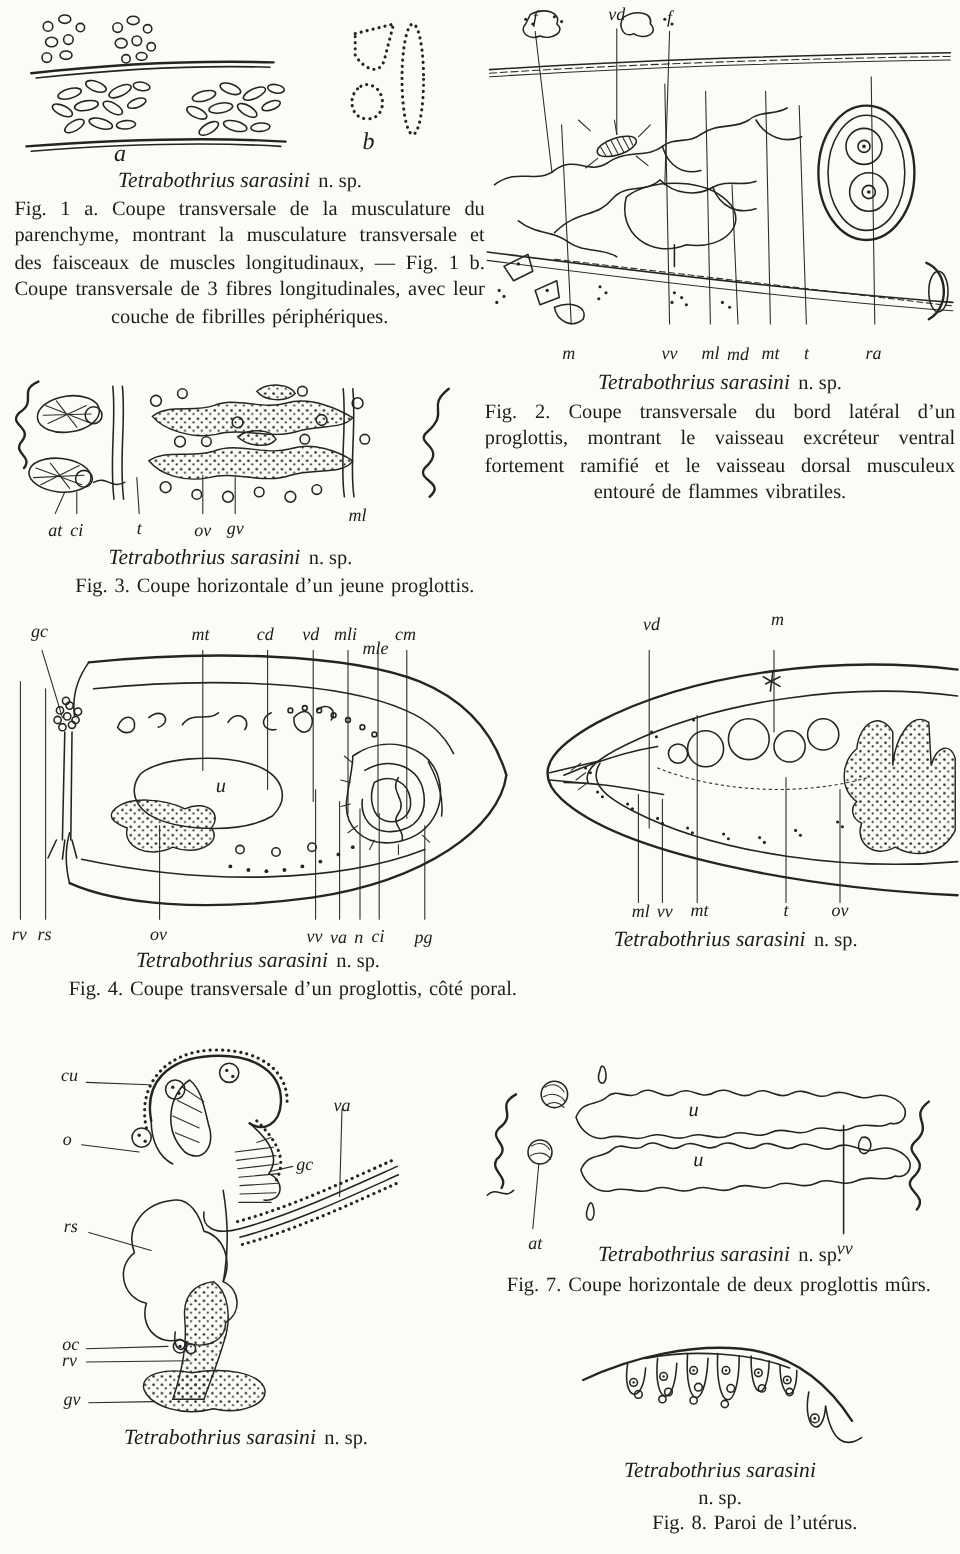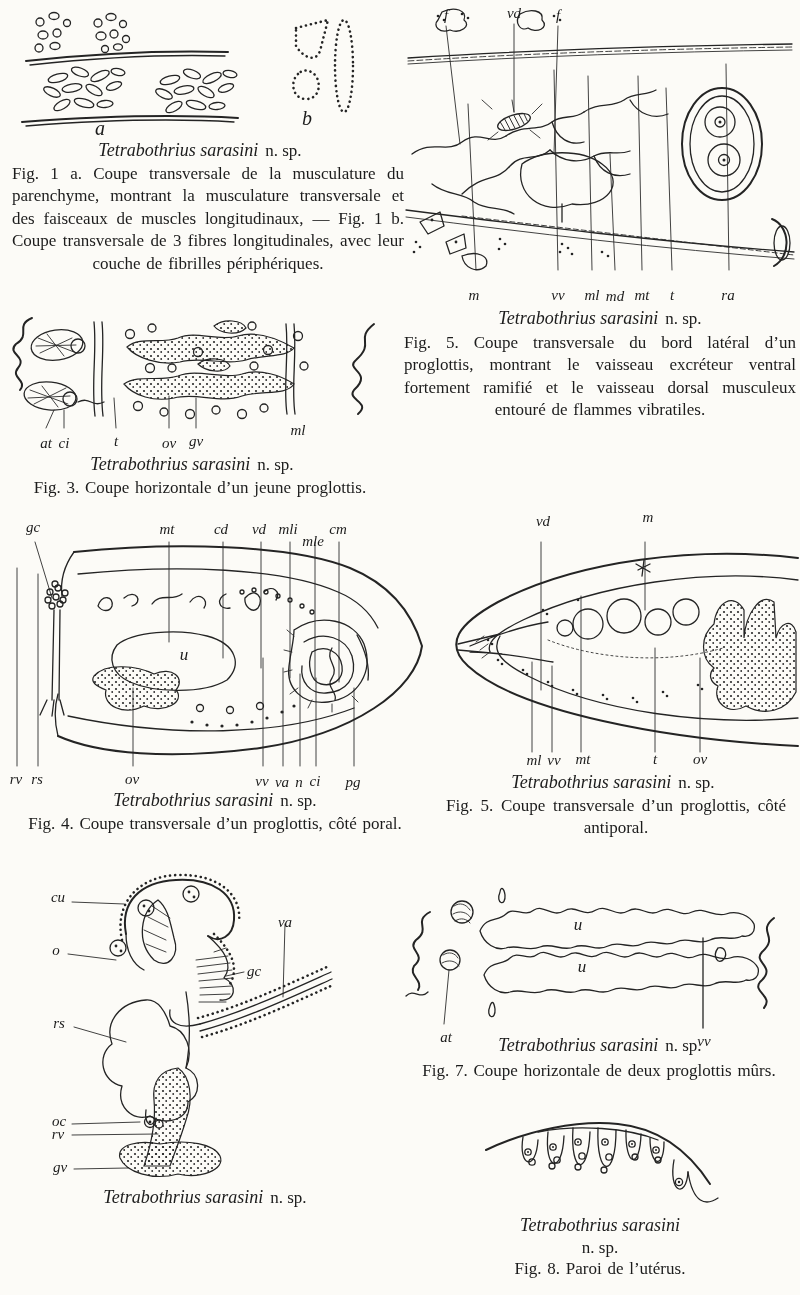--- a/index.html
+++ b/index.html
@@ -12,21 +12,21 @@
   .dot{stroke:#242424;fill:none;stroke-width:2.6;stroke-linecap:round;stroke-dasharray:0.1,5;}
   .dots{fill:url(#dotsP);stroke:#242424;stroke-width:1.2;}
   .ink{fill:#242424;stroke:none;}
   .lbl{position:absolute;font-style:italic;font-size:15px;line-height:1;transform:translateX(-50%);white-space:nowrap;}
   .sub{position:absolute;font-style:italic;font-size:20px;line-height:1;transform:translateX(-50%);}
   .species{position:absolute;font-size:18px;line-height:1.1;transform:translateX(-50%);white-space:nowrap;}
   .species .it{font-style:italic;}
   .species .ro{font-style:normal;font-size:17px;margin-left:7px;}
   .caption{position:absolute;font-size:17px;line-height:1.32;word-spacing:1.5px;}
   .jc{text-align:justify;text-align-last:center;}
-  .cc{text-align:center;}
+  .cc{text-align:center;margin-left:29px;}
 </style>
 </head>
 <body>
 
 <div class="page">
 
   <svg style="left:10px;top:6px" width="385" height="135" viewBox="0 0 385 135">
     <defs>
       <pattern id="dotsP" patternUnits="userSpaceOnUse" width="7" height="7">
         <circle cx="2" cy="2" r="1.1" fill="#2a2a2a"></circle>
@@ -153,21 +153,21 @@
   <span class="lbl" style="left:474px;top:288px">m</span>
   <span class="lbl" style="left:558px;top:288px">vv</span>
   <span class="lbl" style="left:592px;top:288px">ml</span>
   <span class="lbl" style="left:615px;top:289px">md</span>
   <span class="lbl" style="left:642px;top:288px">mt</span>
   <span class="lbl" style="left:672px;top:288px">t</span>
   <span class="lbl" style="left:728px;top:288px">ra</span>
   <span class="species" style="left:600px;top:309px">
     <span class="it">Tetrabothrius sarasini</span><span class="ro">n. sp.</span>
   </span>
-  <div class="caption jc" style="left:404px;top:332px;width:392px;">Fig. 5. Coupe transversale du bord latéral d’un proglottis, montrant le vaisseau excréteur ventral fortement ramifié et le vaisseau dorsal musculeux entouré de flammes vibratiles.</div>
+  <div class="caption jc" style="left:404px;top:332px;width:392px;">Fig. 2. Coupe transversale du bord latéral d’un proglottis, montrant le vaisseau excréteur ventral fortement ramifié et le vaisseau dorsal musculeux entouré de flammes vibratiles.</div>
 
   <svg style="left:2px;top:312px" width="398" height="122" viewBox="0 0 398 122">
     <path class="k2" d="M30,6 C12,14 30,22 14,32 C4,42 26,44 16,56 C8,66 26,68 18,78"></path>
     <g>
       <ellipse class="k" cx="55" cy="33" rx="26" ry="15" transform="rotate(-8 55 33)"></ellipse>
       <path class="thin" d="M36,26 L72,40 M34,34 L74,33 M38,41 L70,26 M45,22 L62,44"></path>
       <circle class="k" cx="76" cy="34" r="7"></circle>
       <ellipse class="k" cx="48" cy="84" rx="26" ry="14" transform="rotate(6 48 84)"></ellipse>
       <path class="thin" d="M28,78 L66,92 M26,86 L68,84 M32,92 L64,76 M40,74 L56,95"></path>
       <circle class="k" cx="68" cy="87" r="7"></circle>
@@ -344,21 +344,20 @@
   <span class="lbl" style="left:543px;top:514px">vd</span>
   <span class="lbl" style="left:648px;top:510px">m</span>
   <span class="lbl" style="left:534px;top:753px">ml</span>
   <span class="lbl" style="left:554px;top:753px">vv</span>
   <span class="lbl" style="left:583px;top:752px">mt</span>
   <span class="lbl" style="left:655px;top:752px">t</span>
   <span class="lbl" style="left:700px;top:752px">ov</span>
   <span class="species" style="left:613px;top:773px">
     <span class="it">Tetrabothrius sarasini</span><span class="ro">n. sp.</span>
   </span>
-  <div class="caption jc" style="left:446px;top:795px;width:340px;">Fig. 5. Coupe transversale d’un proglottis, côté antiporal.</div>
 
   <svg style="left:28px;top:872px" width="335" height="315" viewBox="0 0 335 315">
     <path class="thin" d="M44,30 L96,32 M40,82 L88,88 M46,155 L98,170 M44,252 L112,250 M44,263 L130,262 M46,297 L100,296 M257,52 L255,125 M216,100 L198,104"></path>
 
     <path class="k2" d="M98,62 C92,30 112,10 148,8 C185,6 208,22 206,48 C205,64 192,72 180,64"></path>
     <path class="dot" d="M94,68 C86,32 110,4 150,3 C190,2 214,22 211,50"></path>
     <path class="k" d="M180,64 C196,78 206,92 196,106 C210,112 208,130 192,128"></path>
     <path class="dot" d="M186,62 C202,78 212,94 202,112"></path>
     <path class="k" d="M98,62 C98,78 104,92 116,98"></path>
     <path class="k" d="M130,28 C112,40 108,70 126,88 C140,98 152,84 146,66 C142,50 140,36 130,28 Z"></path>

